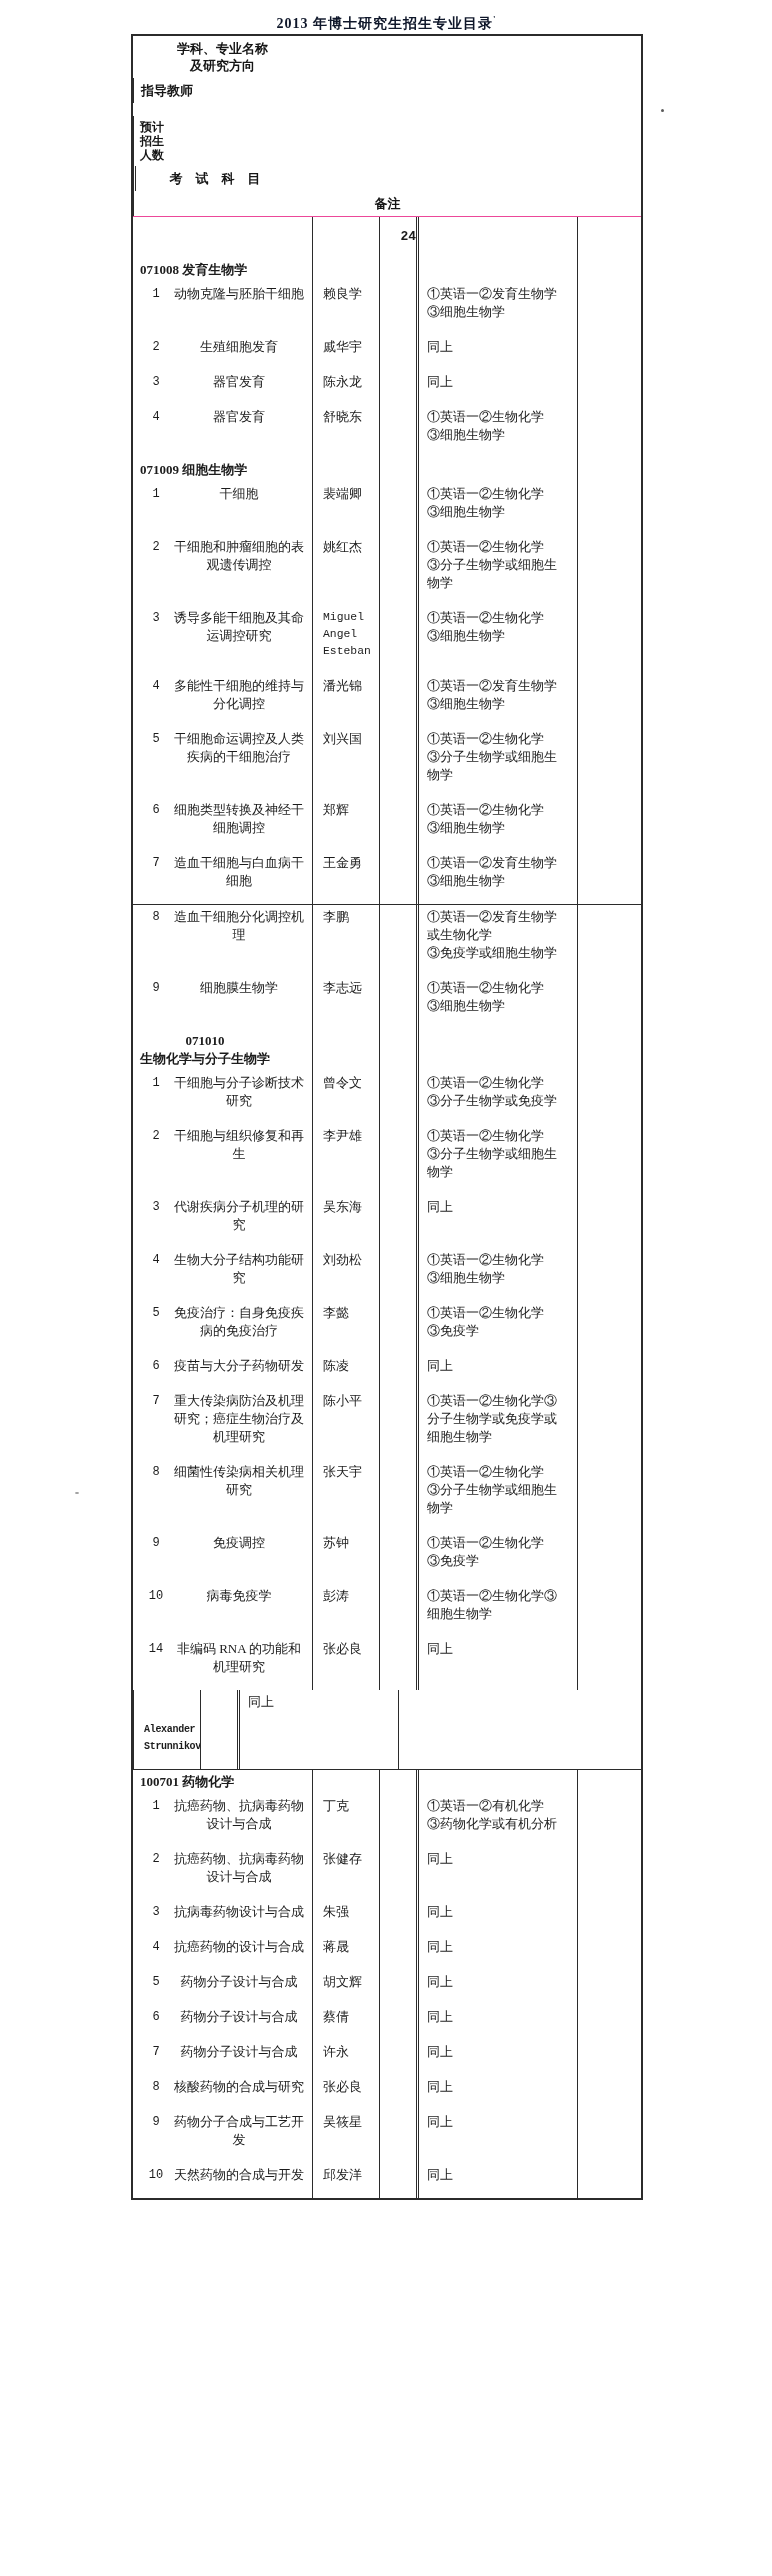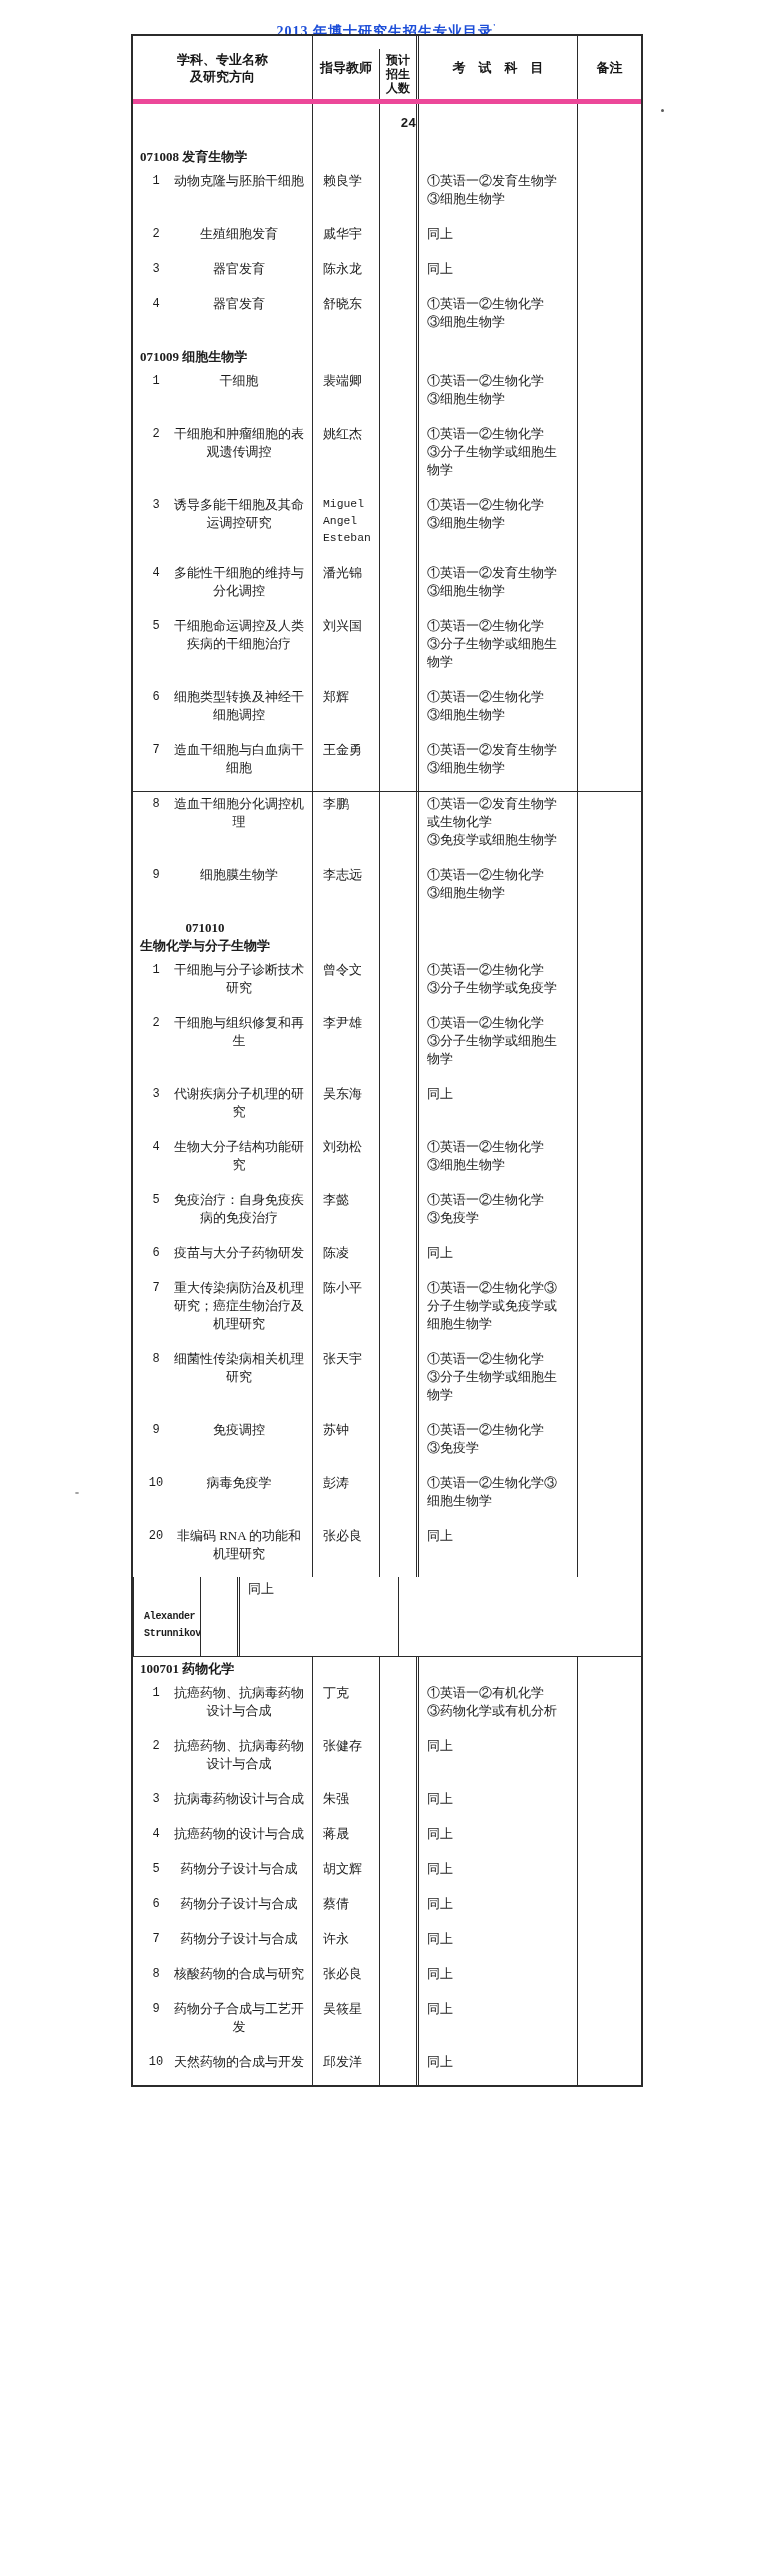--- a/index.html
+++ b/index.html
@@ -9,40 +9,40 @@
     height:2576px;
     background:#ffffff;
     font-family:"Liberation Serif",serif;
     font-size:13px;
     line-height:18px;
     color:#1c1c1c;
     overflow:hidden;
   }
   .title{
     position:absolute;
-    top:18px; left:0;
+    top:10px; left:0;
     width:100%;
     text-align:center;
     font-weight:bold;
     font-size:14px;
     letter-spacing:1px;
-    color:#1d4ed8;
+    color:#0f172a;
   }
   .title sup{font-size:9px;}
 
   .doc-table{
     position:absolute;
     left:131px; top:34px;
     width:512px;
     box-sizing:border-box;
     border:2px solid #2b2b2b;
     background:#fff;
   }
   
-  .hrow{display:flex;border-bottom:5px solid #ec4899;min-height:52px;}
+  .hrow{display:flex;border-bottom:1px solid #ec4899;min-height:52px;flex-direction:column;}
   .hc{
     box-sizing:border-box;
     display:flex;flex-direction:column;justify-content:center;align-items:center;
     text-align:center;font-weight:bold;font-size:13px;line-height:17px;
     padding:4px 0;color:#161616;
   }
   .h1{width:179px;}
   .h2{width:67px;border-left:1px solid #2b2b2b;}
   .h3{width:37px;border-left:1px solid #2b2b2b;font-size:12px;line-height:14px;margin-top:13px;}
   .h4{width:161px;border-left:3px double #2b2b2b;}
@@ -466,21 +466,21 @@
               <div class="tutor">彭涛</div>
             </div>
             <div class="b3"></div>
             <div class="b4">
               <div class="subj">①英语一②生物化学③<br>细胞生物学</div>
             </div>
             <div class="b5"></div>
           </div>
           <div class="item">
             <div class="b1">
-              <div class="num">20</div>
+              <div class="num">14</div>
               <div class="dir">非编码 RNA 的功能和机理研究</div>
             </div>
             <div class="b2">
               <div class="tutor">张必良</div>
             </div>
             <div class="b3"></div>
             <div class="b4">
               <div class="subj">同上</div>
             </div>
             <div class="b5"></div>

